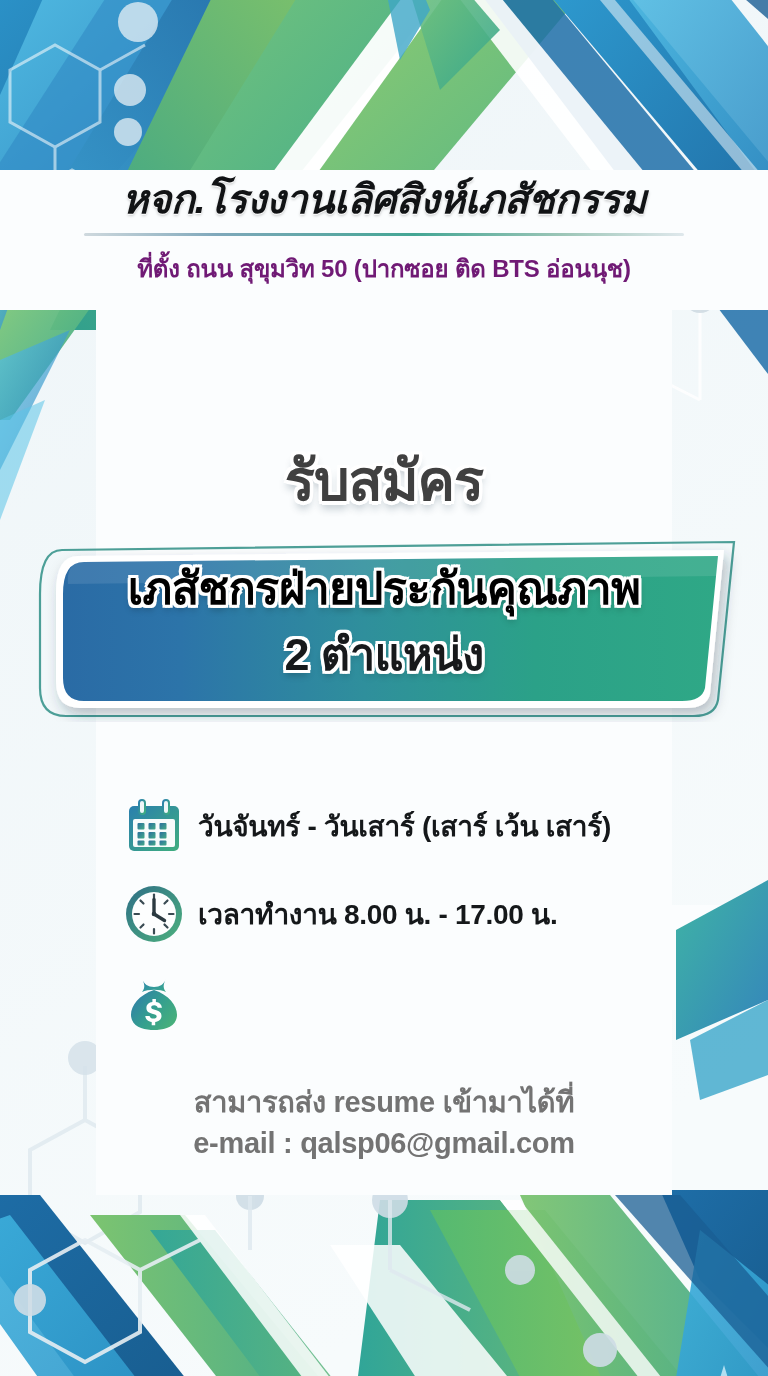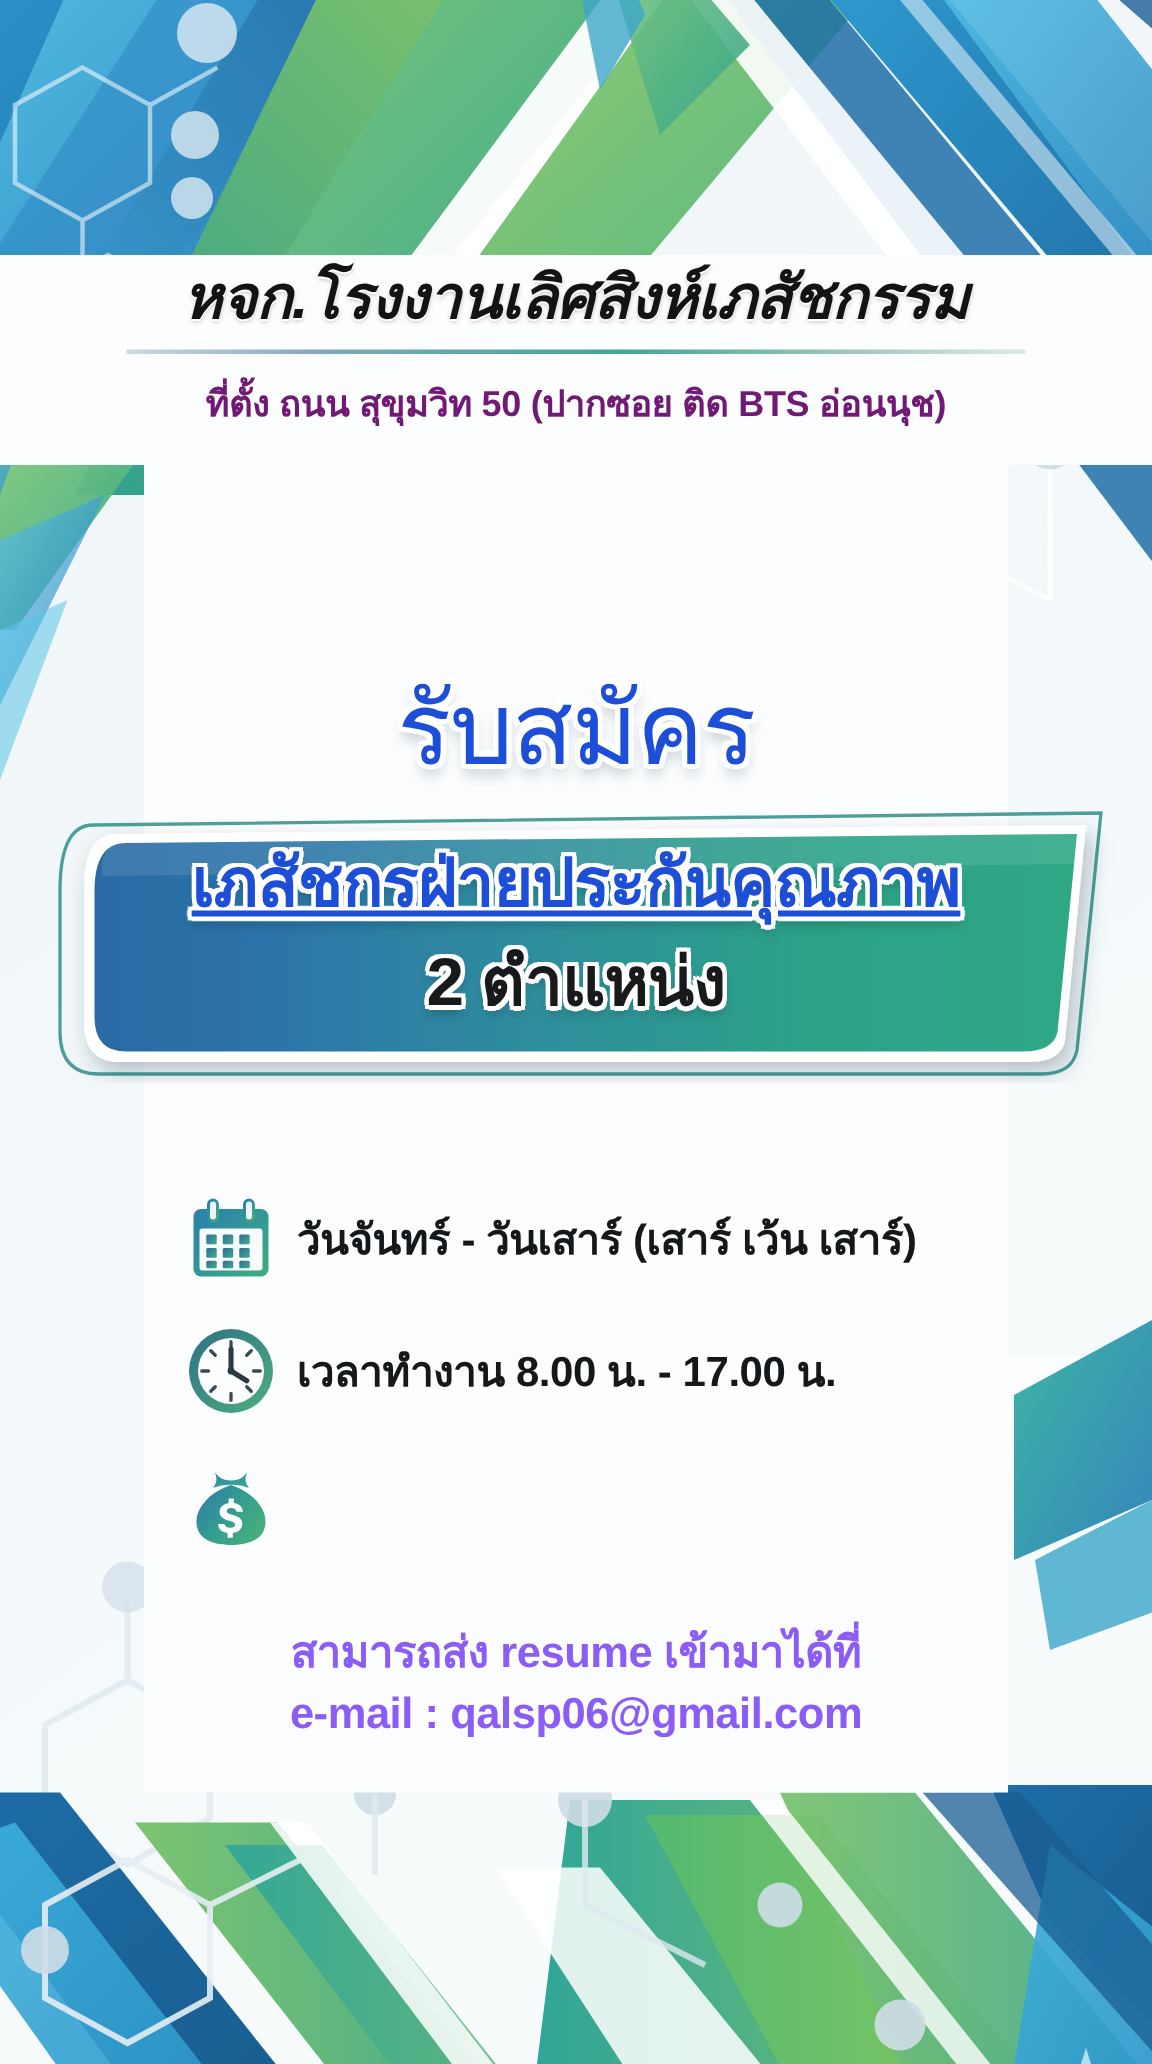--- a/index.html
+++ b/index.html
@@ -52,45 +52,44 @@
     margin-top:13px;
     font-size:24px; font-weight:bold; color:#701a75; letter-spacing:-0.2px;
   }
 
   
   .hero{
     position:absolute; left:0; top:452px; width:768px; z-index:9;
     text-align:center;
   }
   .hero-title{
-    font-size:67px; font-weight:normal; color:#1d4ed8; letter-spacing:-1px;
+    font-size:56px; font-weight:bold; color:#404040; letter-spacing:-1px;
     line-height:1.05;
     text-shadow:
       -3px -3px 0 #fff, 3px -3px 0 #fff, -3px 3px 0 #fff, 3px 3px 0 #fff,
       0 -3.5px 0 #fff, 0 3.5px 0 #fff, -3.5px 0 0 #fff, 3.5px 0 0 #fff,
       0 7px 9px rgba(20,50,70,.30);
   }
 
   
   .plaque-wrap{
     position:absolute; left:18px; top:536px; width:732px; height:186px; z-index:7;
   }
   .plaque-svg{ position:absolute; inset:0; width:732px; height:186px; }
   .plaque-text{
     position:absolute; left:0; top:28px; width:732px;
     text-align:center; z-index:3;
   }
   .plaque-line1{
-    font-size:45px; font-weight:bold; color:#1d4ed8; letter-spacing:-0.6px;
+    font-size:45px; font-weight:bold; color:#000000; letter-spacing:-0.6px;
     line-height:1.12;
     text-shadow:
       -2.6px -2.6px 0 #fff, 2.6px -2.6px 0 #fff, -2.6px 2.6px 0 #fff, 2.6px 2.6px 0 #fff,
       0 -3px 0 #fff, 0 3px 0 #fff, -3px 0 0 #fff, 3px 0 0 #fff,
       0 5px 7px rgba(0,0,0,.26);
-    text-decoration: underline;
   }
   .plaque-line2{
     margin-top:4px;
     font-size:45px; font-weight:bold; color:#17191b; letter-spacing:-0.6px;
     text-shadow:
       -2.6px -2.6px 0 #fff, 2.6px -2.6px 0 #fff, -2.6px 2.6px 0 #fff, 2.6px 2.6px 0 #fff,
       0 -3px 0 #fff, 0 3px 0 #fff, -3px 0 0 #fff, 3px 0 0 #fff,
       0 5px 7px rgba(0,0,0,.26);
   }
 
@@ -106,21 +105,21 @@
     font-size:28px; font-weight:bold; color:#15181a; letter-spacing:-0.3px;
     white-space:nowrap;
   }
 
   
   .contact{
     position:absolute; left:0; top:1082px; width:768px; z-index:9;
     text-align:center;
   }
   .contact-line{
-    font-size:29px; font-weight:bold; color:#8b5cf6; letter-spacing:-0.3px;
+    font-size:29px; font-weight:bold; color:#737373; letter-spacing:-0.3px;
     line-height:1.42;
   }
 </style>
 </head>
 <body>
 
 <div id="poster">
 
   <svg class="bg-svg" viewBox="0 0 768 1376" preserveAspectRatio="none">
     <defs>

